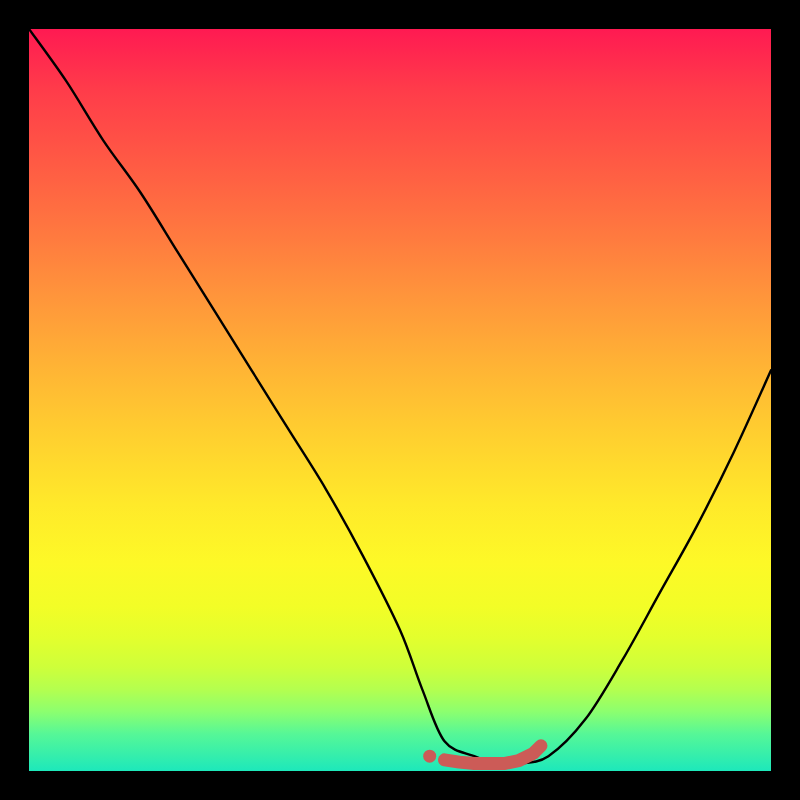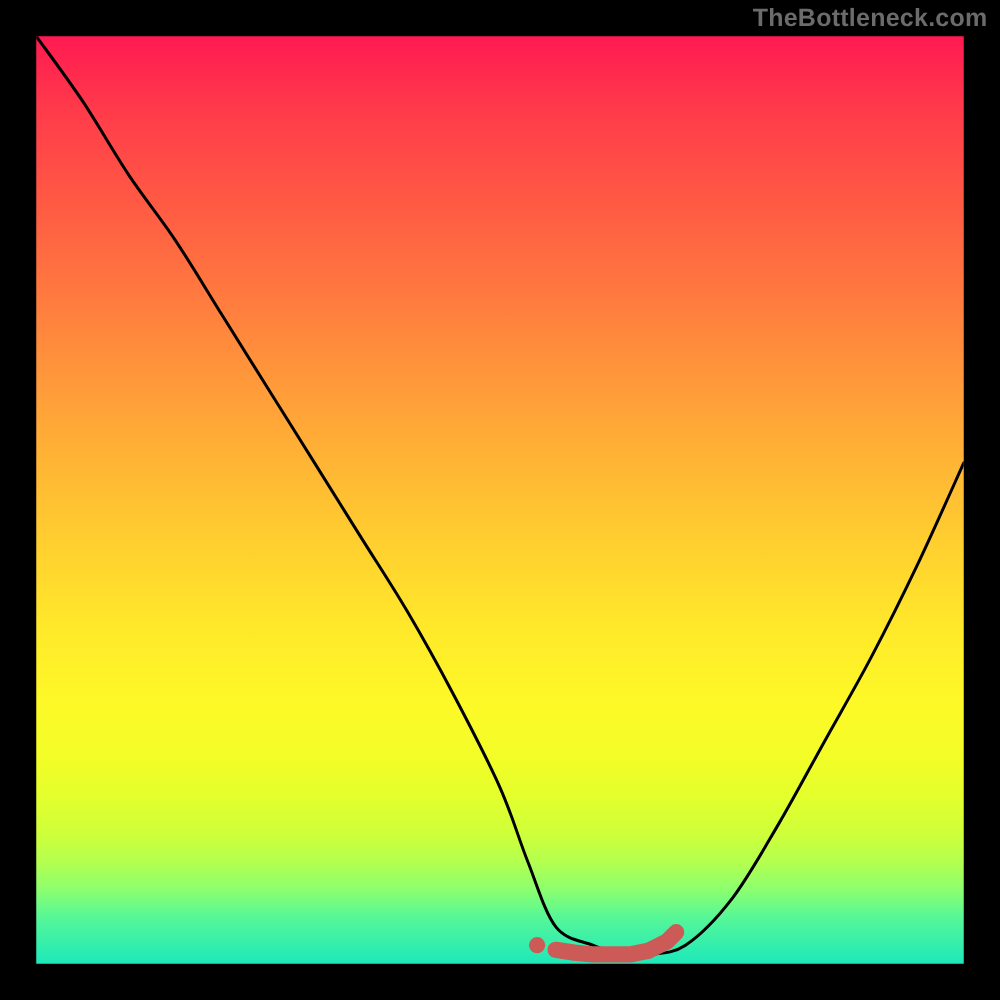--- a/index.html
+++ b/index.html
@@ -74,21 +74,20 @@
     color: #6b6b6b;
     letter-spacing: 0.2px;
     z-index: 5;
   }
 </style>
 </head>
 <body>
 
 <div class="stage">
 
-  <div class="watermark">TheBottleneck.com</div>
 
   <div class="plot-area"></div>
 
   <svg class="curve" viewBox="0 0 742 742" preserveAspectRatio="none">
     <path id="curve-path" fill="none" stroke="#000000" stroke-width="2.4" stroke-linecap="round" stroke-linejoin="round" d="M 0 0 C 6.183333333333334 8.656666666666657, 24.733333333333334 33.38999999999993, 37.1 51.93999999999994 C 49.46666666666667 70.48999999999995, 61.833333333333336 92.75000000000006, 74.2 111.30000000000007 C 86.56666666666666 129.85000000000008, 98.93333333333334 144.69000000000003, 111.3 163.24 C 123.66666666666666 181.79, 136.03333333333333 202.81333333333336, 148.4 222.60000000000002 C 160.76666666666668 242.38666666666668, 173.13333333333333 262.1733333333333, 185.5 281.96 C 197.86666666666667 301.74666666666667, 210.23333333333332 321.5333333333333, 222.6 341.32 C 234.96666666666667 361.1066666666667, 247.33333333333331 380.8933333333333, 259.7 400.68 C 272.06666666666666 420.4666666666667, 284.43333333333334 439.01666666666665, 296.8 460.04 C 309.1666666666667 481.0633333333334, 321.53333333333336 503.3233333333334, 333.90000000000003 526.82 C 346.2666666666667 550.3166666666667, 361.1066666666667 578.76, 371 601.02 C 380.8933333333333 623.28, 385.84000000000003 641.8299999999999, 393.26000000000005 660.38 C 400.68000000000006 678.9300000000001, 406.8633333333334 701.19, 415.52000000000004 712.32 C 424.1766666666667 723.45, 436.54333333333335 723.4499999999999, 445.2 727.16 C 453.8566666666666 730.87, 460.03999999999996 733.3433333333334, 467.46 734.58 C 474.88 735.8166666666667, 481.0633333333334 735.8166666666667, 489.72 734.58 C 498.37666666666667 733.3433333333334, 508.27 734.5799999999999, 519.4 727.16 C 530.53 719.74, 544.1333333333333 706.1366666666665, 556.5 690.06 C 568.8666666666667 673.9833333333333, 581.2333333333333 651.7233333333334, 593.6 630.7 C 605.9666666666667 609.6766666666667, 618.3333333333333 586.1800000000001, 630.6999999999999 563.9200000000001 C 643.0666666666666 541.6600000000001, 655.4333333333334 520.6366666666667, 667.8000000000001 497.14 C 680.1666666666667 473.6433333333333, 692.5333333333333 448.90999999999997, 704.9 422.94 C 717.2666666666667 396.97, 735.8166666666666 354.92333333333335, 742 341.32 "></path>
     <circle id="marker-dot" r="6.5" fill="#cc5b57" cx="400.68" cy="727.16"></circle>
     <path id="marker-path" fill="none" stroke="#cc5b57" stroke-width="13" stroke-linecap="round" stroke-linejoin="round" d="M 415.52000000000004 730.87 L 430.35999999999996 733.096 L 445.2 734.58 L 460.04 734.58 L 474.88 734.58 L 489.72 731.612 L 504.56000000000006 724.192 L 511.97999999999996 716.772"></path>
   </svg>
 
 </div>

